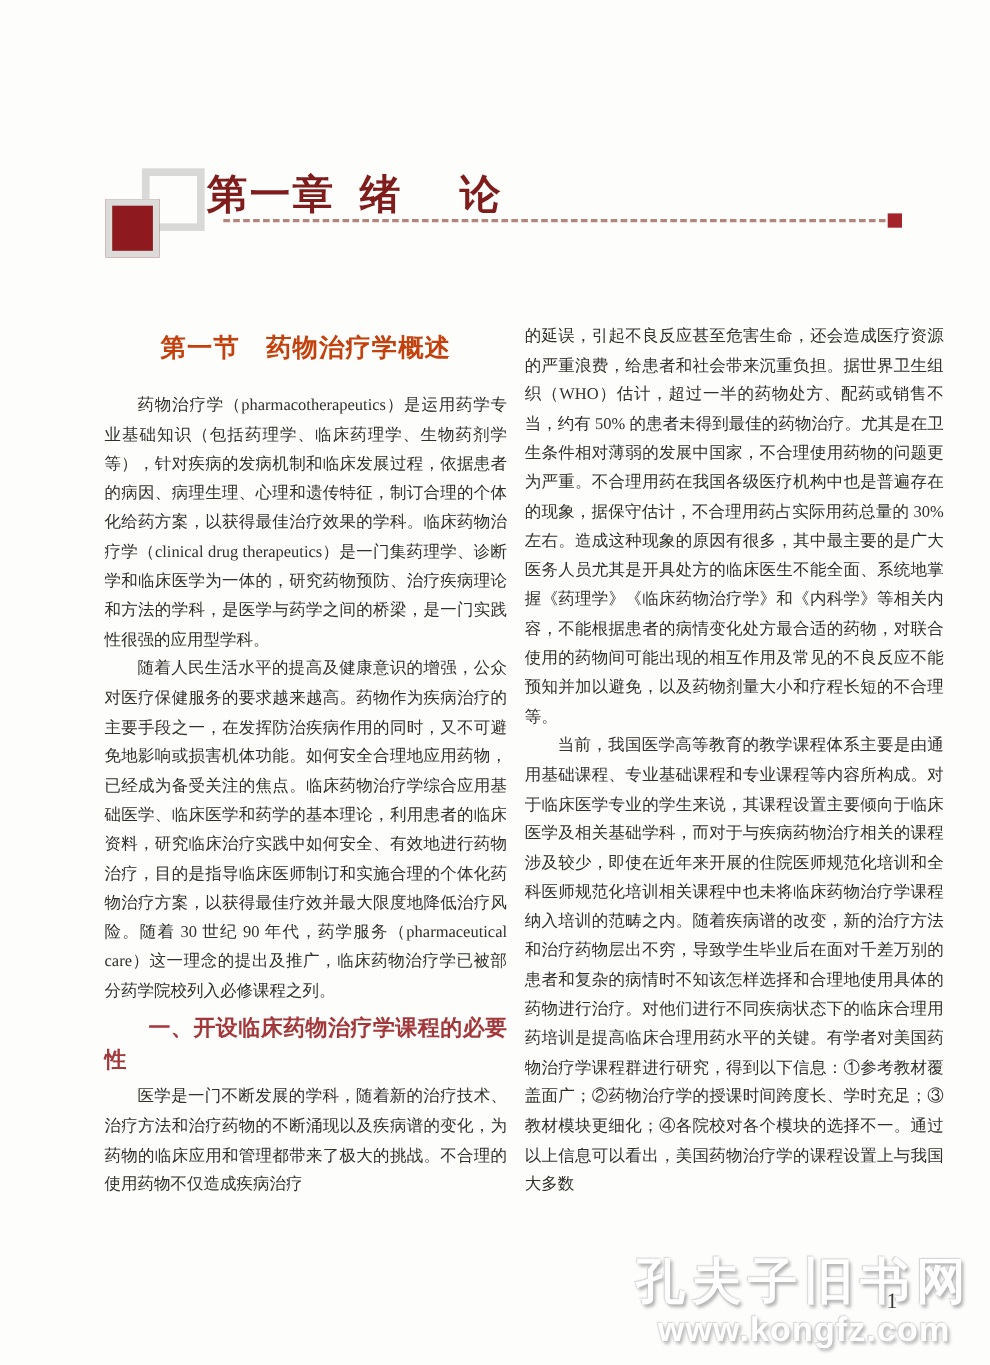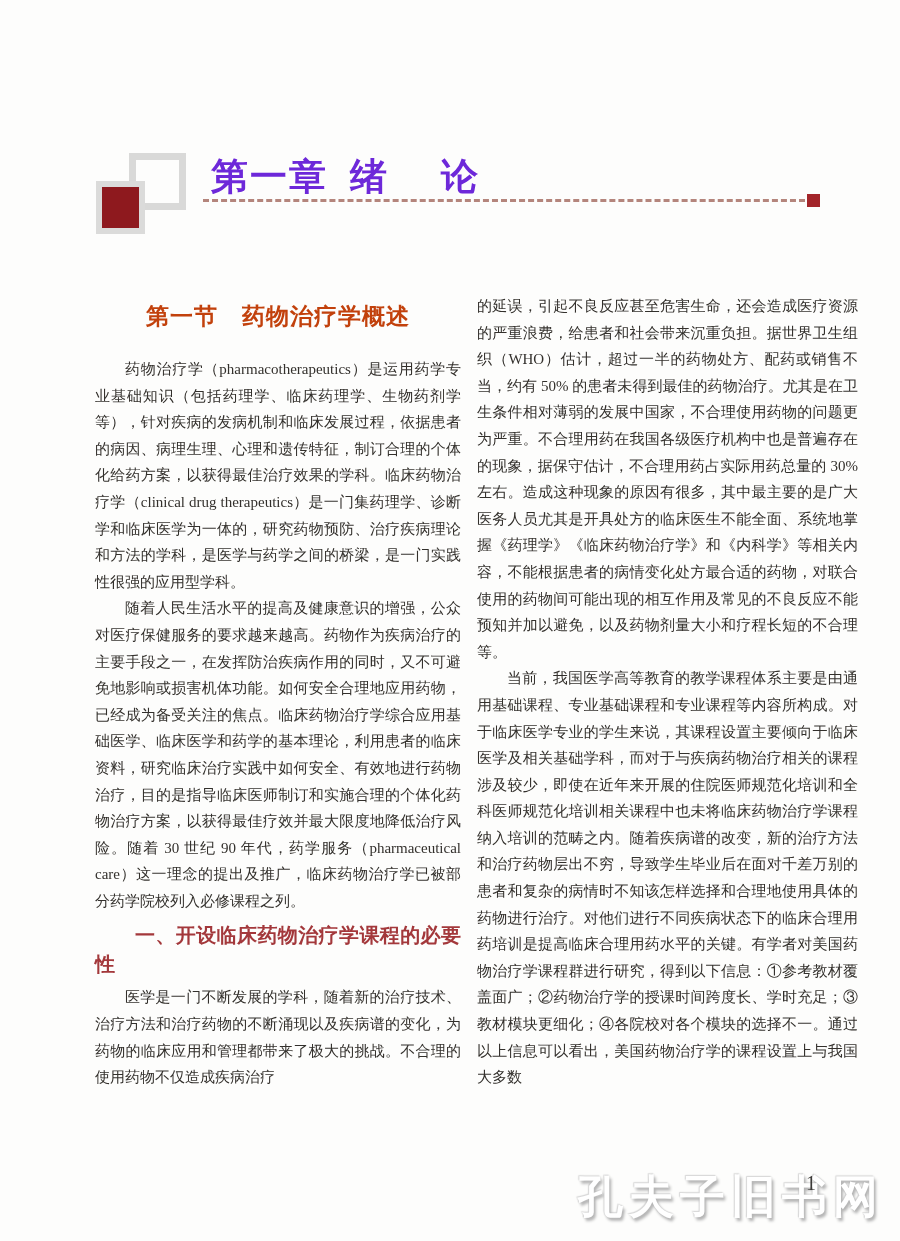--- a/index.html
+++ b/index.html
@@ -22,22 +22,22 @@
     z-index: 1;
   }
   .sq-red {
     position: absolute; left: 96px; top: 181px;
     width: 37px; height: 41px;
     background: #8e191e;
     border: 6px solid #dbdbda;
     z-index: 2;
   }
   .chapter-title {
-    position: absolute; left: 211px; top: 152px;
-    font-size: 37px; font-weight: bold; color: #6d28d9;
+    position: absolute; left: 188px; top: 152px;
+    font-size: 37px; font-weight: bold; color: #7f1d1d;
     font-family: "Liberation Serif", "DejaVu Serif", serif;
     letter-spacing: 2px; white-space: nowrap;
     z-index: 3;
   }
   .chapter-title .gap-1 { display: inline-block; width: 22px; }
   .chapter-title .gap-2 { display: inline-block; width: 52px; }
   .dashed-rule {
     position: absolute; left: 203px; top: 199px;
     width: 602px; height: 0;
     border-top: 3px dashed #b4857c;
@@ -136,15 +136,16 @@
   </div>
 
   <div class="col col-right">
     <p class="body-par no-indent">的延误，引起不良反应甚至危害生命，还会造成医疗资源的严重浪费，给患者和社会带来沉重负担。据世界卫生组织（WHO）估计，超过一半的药物处方、配药或销售不当，约有 50% 的患者未得到最佳的药物治疗。尤其是在卫生条件相对薄弱的发展中国家，不合理使用药物的问题更为严重。不合理用药在我国各级医疗机构中也是普遍存在的现象，据保守估计，不合理用药占实际用药总量的 30% 左右。造成这种现象的原因有很多，其中最主要的是广大医务人员尤其是开具处方的临床医生不能全面、系统地掌握《药理学》《临床药物治疗学》和《内科学》等相关内容，不能根据患者的病情变化处方最合适的药物，对联合使用的药物间可能出现的相互作用及常见的不良反应不能预知并加以避免，以及药物剂量大小和疗程长短的不合理等。</p>
     <p class="body-par">当前，我国医学高等教育的教学课程体系主要是由通用基础课程、专业基础课程和专业课程等内容所构成。对于临床医学专业的学生来说，其课程设置主要倾向于临床医学及相关基础学科，而对于与疾病药物治疗相关的课程涉及较少，即使在近年来开展的住院医师规范化培训和全科医师规范化培训相关课程中也未将临床药物治疗学课程纳入培训的范畴之内。随着疾病谱的改变，新的治疗方法和治疗药物层出不穷，导致学生毕业后在面对千差万别的患者和复杂的病情时不知该怎样选择和合理地使用具体的药物进行治疗。对他们进行不同疾病状态下的临床合理用药培训是提高临床合理用药水平的关键。有学者对美国药物治疗学课程群进行研究，得到以下信息：①参考教材覆盖面广；②药物治疗学的授课时间跨度长、学时充足；③教材模块更细化；④各院校对各个模块的选择不一。通过以上信息可以看出，美国药物治疗学的课程设置上与我国大多数</p>
   </div>
 
   <div class="page-number">1</div>
   <div class="watermark">
     <div class="wm-line1">孔夫子旧书网</div>
+    <div class="wm-line2">www.kongfz.com</div>
   </div>
 
 </div>
 
 </body></html>

